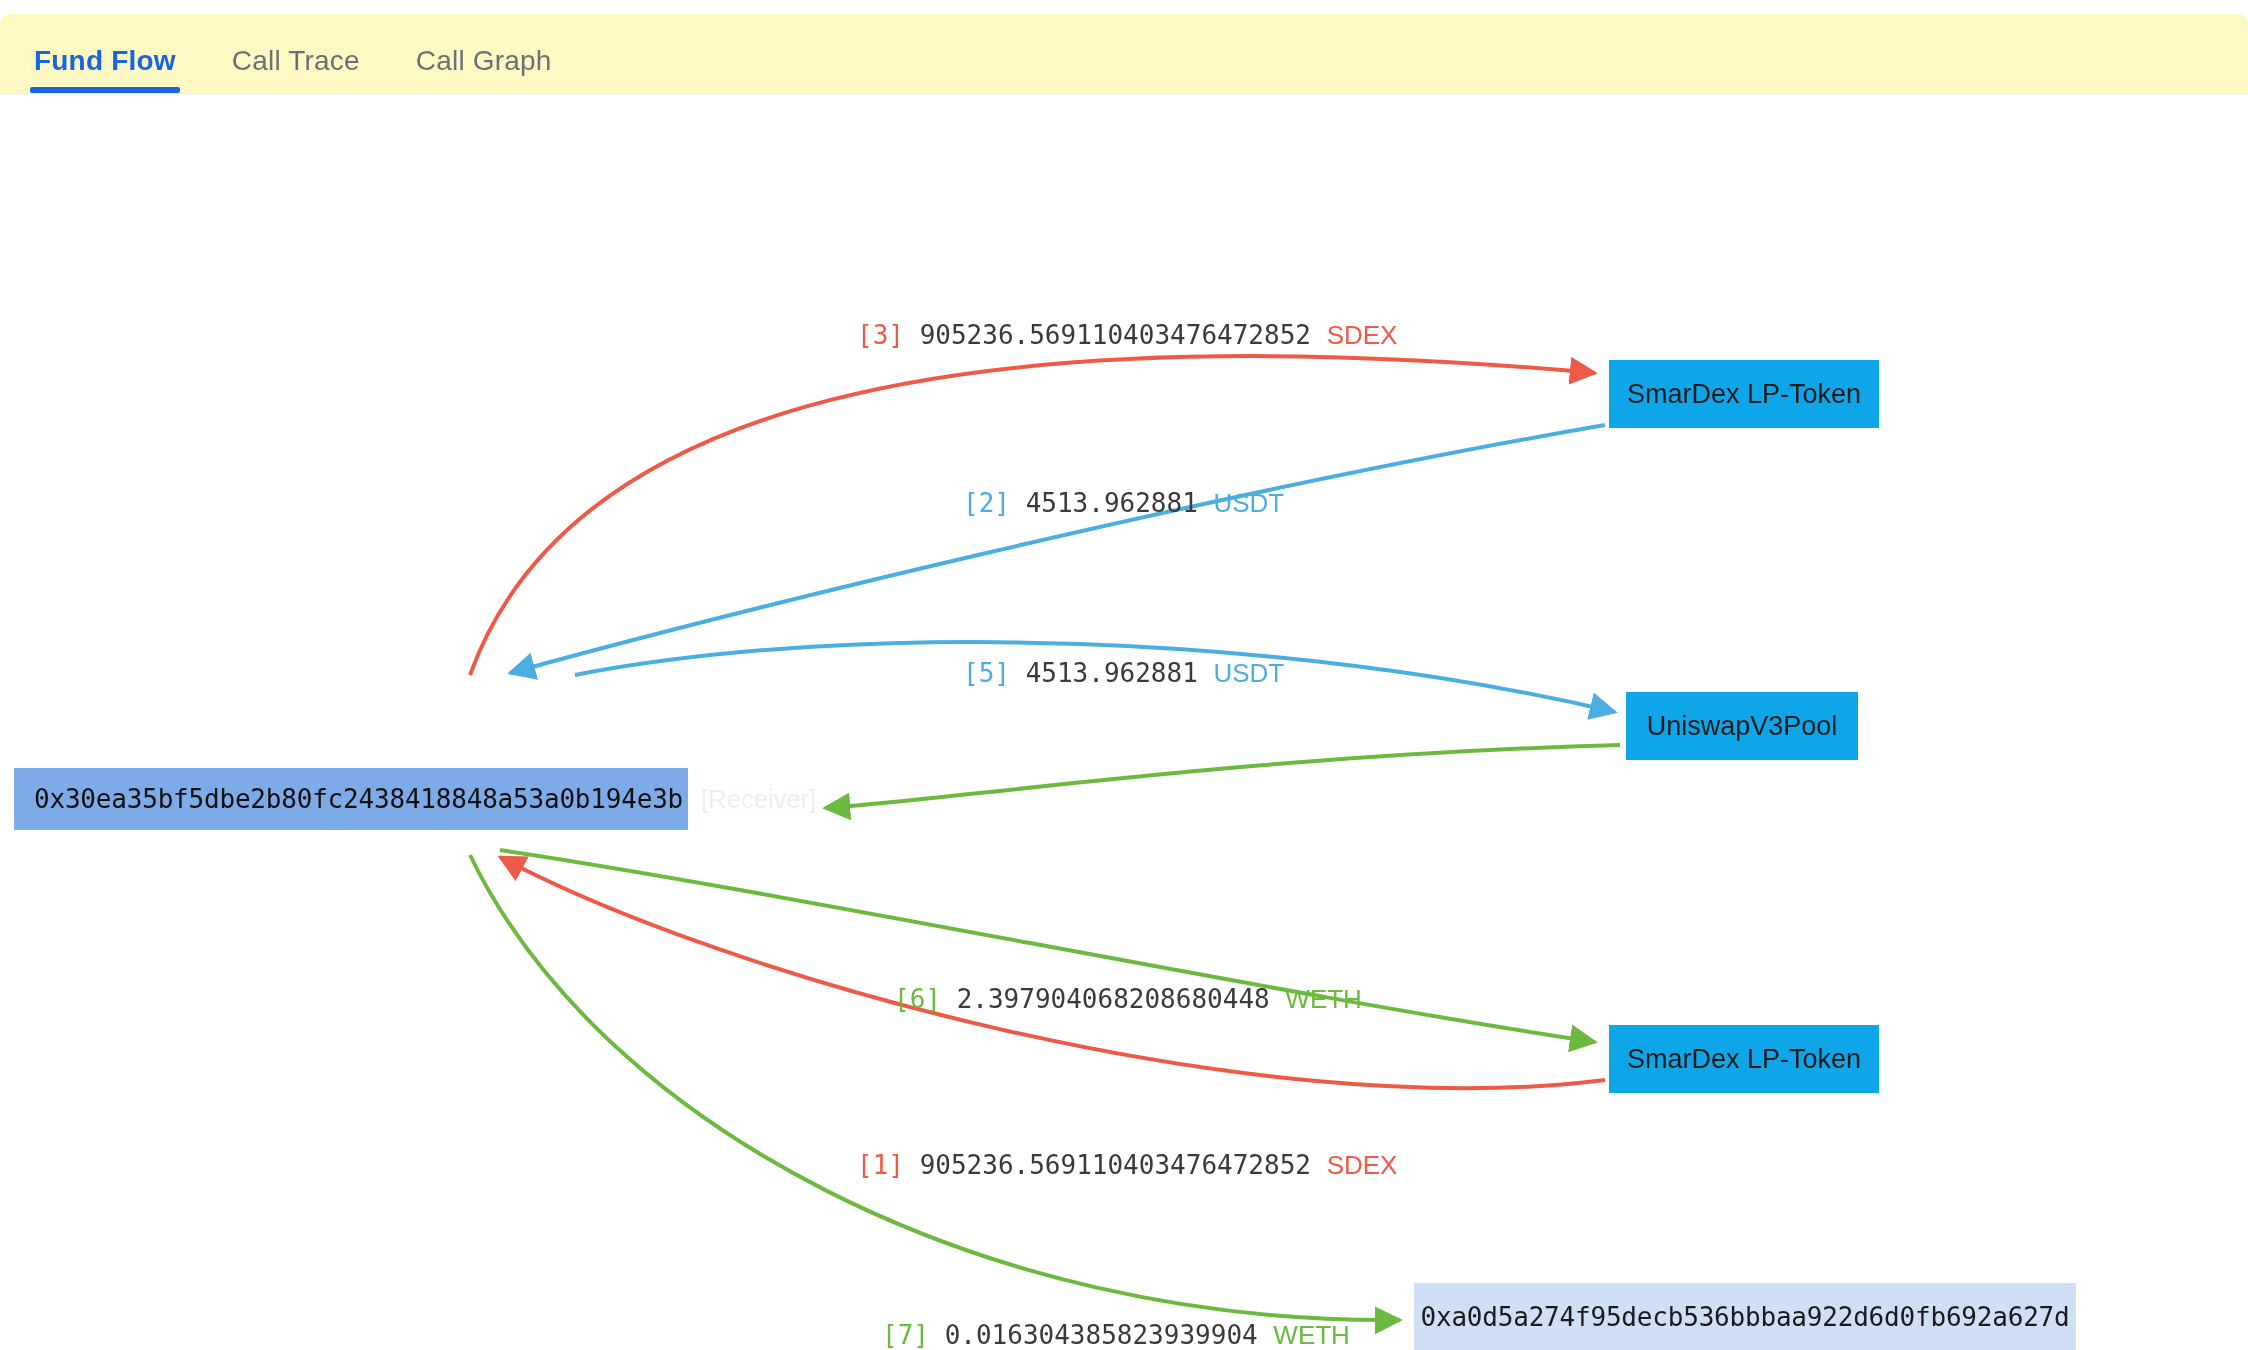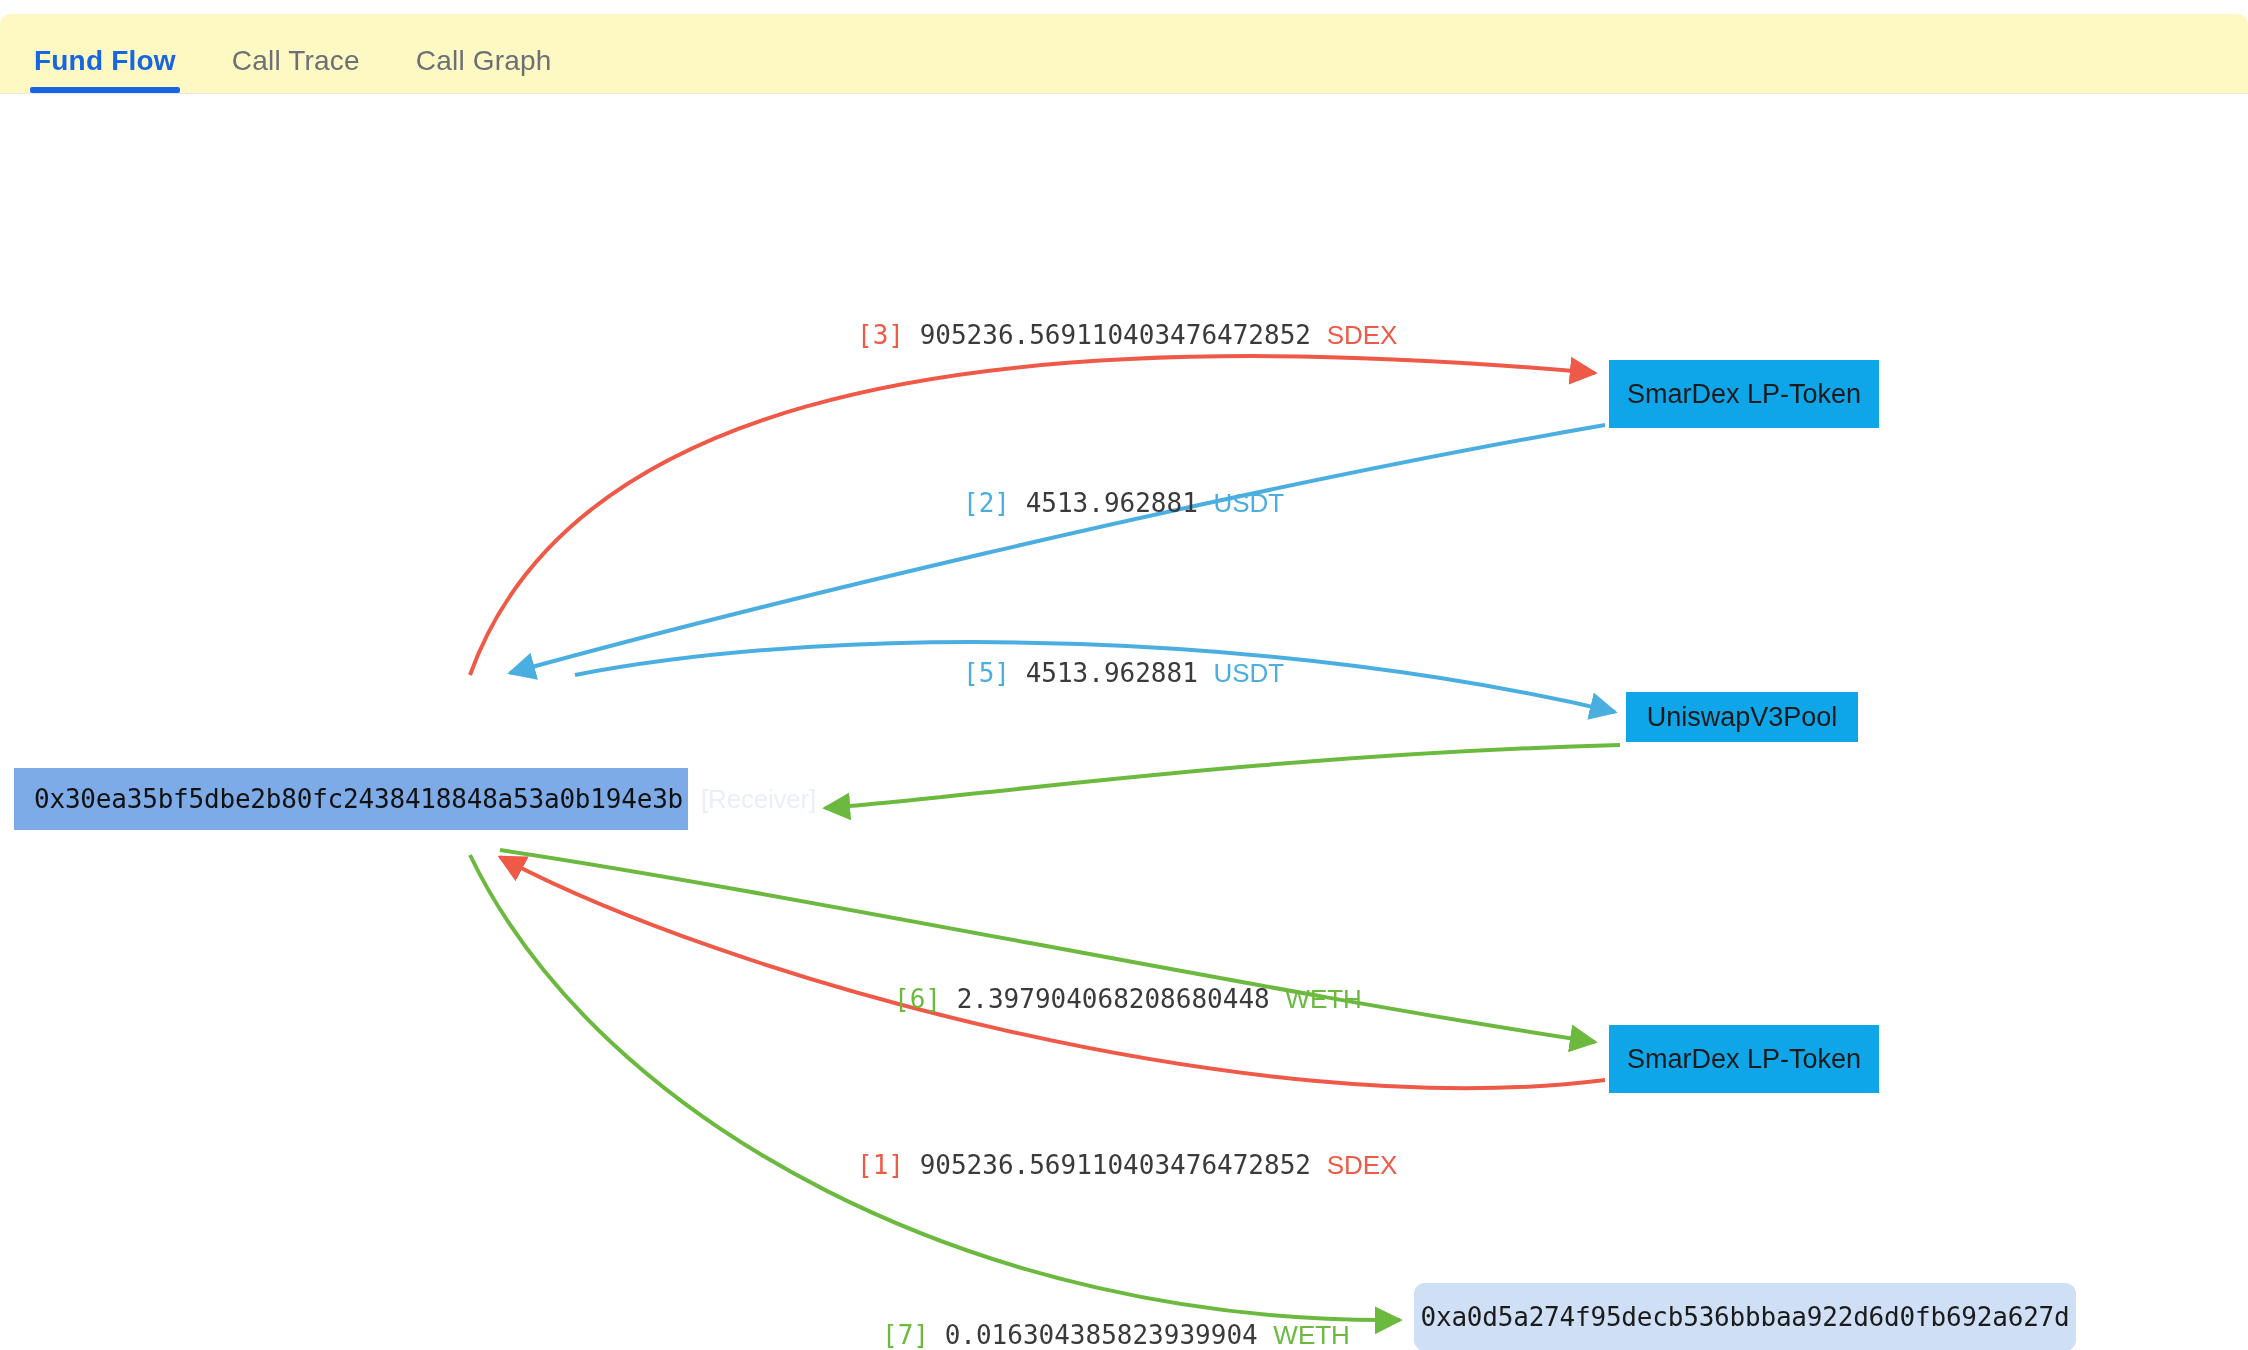--- a/index.html
+++ b/index.html
@@ -83,21 +83,20 @@
   }
   .node-light {
     background: #0ea5e9;
     font-family: "Liberation Sans", sans-serif;
   }
   .node-addr {
     background: #cfdff5;
     font-family: "DejaVu Sans Mono", monospace;
     font-size: 26px;
     letter-spacing: -0.2px;
-    border-radius: 11px;
   }
 
   
   .edge-label {
     position: absolute;
     font-size: 26px;
     white-space: nowrap;
     font-family: "DejaVu Sans Mono", monospace;
     color: #3a3a3a;
   }
@@ -155,21 +154,21 @@
 
   <div class="node node-main" style="left:14px; top:673px; width:674px; height:62px;">
     <span>0x30ea35bf5dbe2b80fc2438418848a53a0b194e3b</span>
     <span class="receiver-tag">[Receiver]</span>
   </div>
 
   <div class="node node-light" style="left:1609px; top:265px; width:270px; height:68px;">
     <span>SmarDex LP-Token</span>
   </div>
 
-  <div class="node node-light" style="left:1626px; top:597px; width:232px; height:50px;">
+  <div class="node node-light" style="left:1626px; top:597px; width:232px; height:68px;">
     <span>UniswapV3Pool</span>
   </div>
 
   <div class="node node-light" style="left:1609px; top:930px; width:270px; height:68px;">
     <span>SmarDex LP-Token</span>
   </div>
 
   <div class="node node-addr" style="left:1414px; top:1188px; width:662px; height:68px;">
     <span>0xa0d5a274f95decb536bbbaa922d6d0fb692a627d</span>
   </div>

